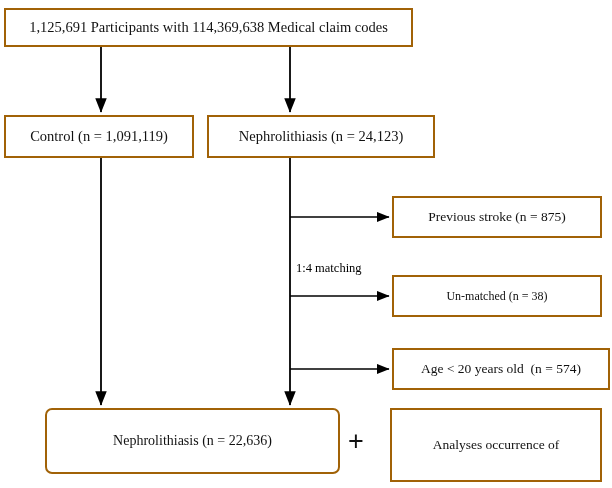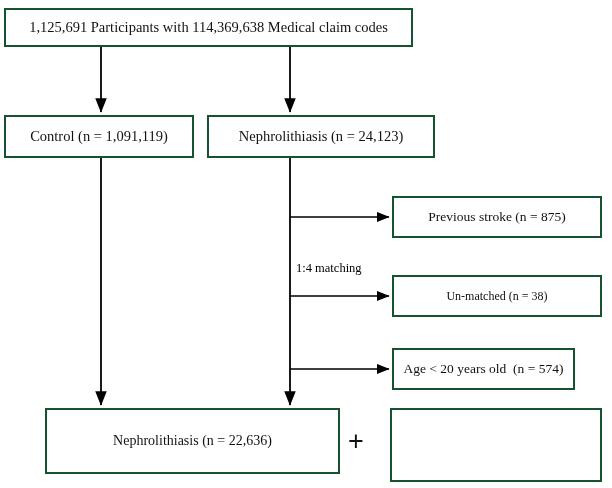--- a/index.html
+++ b/index.html
@@ -20,21 +20,21 @@
   #edges-layer {
     position: absolute;
     left: 0;
     top: 0;
     width: 612px;
     height: 488px;
   }
   .node-box {
     position: absolute;
     box-sizing: border-box;
-    border: 2px solid #14532d;
+    border: 2px solid #a16207;
     background: #ffffff;
     display: flex;
     flex-direction: column;
     align-items: center;
     justify-content: center;
     color: #111111;
     text-align: center;
     line-height: 1.05;
   }
   .node-line {
@@ -58,26 +58,27 @@
   }
   #node-previous-stroke {
     left: 392px; top: 196px; width: 210px; height: 42px;
     font-size: 13.5px;
   }
   #node-unmatched {
     left: 392px; top: 275px; width: 210px; height: 42px;
     font-size: 12px;
   }
   #node-age-excluded {
-    left: 392px; top: 348px; width: 183px; height: 42px;
+    left: 392px; top: 348px; width: 218px; height: 42px;
     font-size: 13.5px;
   }
   #node-final-cohort {
     left: 45px; top: 408px; width: 295px; height: 66px;
     font-size: 14px;
+    border-radius: 7px;
   }
   #node-analyses {
     left: 390px; top: 408px; width: 212px; height: 74px;
     font-size: 13.5px;
   }
   #node-final-cohort .node-line { margin: 4px 0; }
   #node-analyses .node-line { margin: 5px 0; }
 
   .edge-label {
     position: absolute;
@@ -150,19 +151,20 @@
 
   <div class="node-box" id="node-age-excluded">
     <span class="node-line">Age &lt; 20 years old  (n = 574)</span>
   </div>
 
   <div class="node-box" id="node-final-cohort">
     <span class="node-line">Nephrolithiasis (n = 22,636)</span>
   </div>
 
   <div class="node-box" id="node-analyses">
+    <span class="node-line">Analyses occurrence of</span>
   </div>
 
   <div class="edge-label" id="label-matching">1:4 matching</div>
 
   <div id="plus-sign">+</div>
 
 </div>
 
 </body></html>

